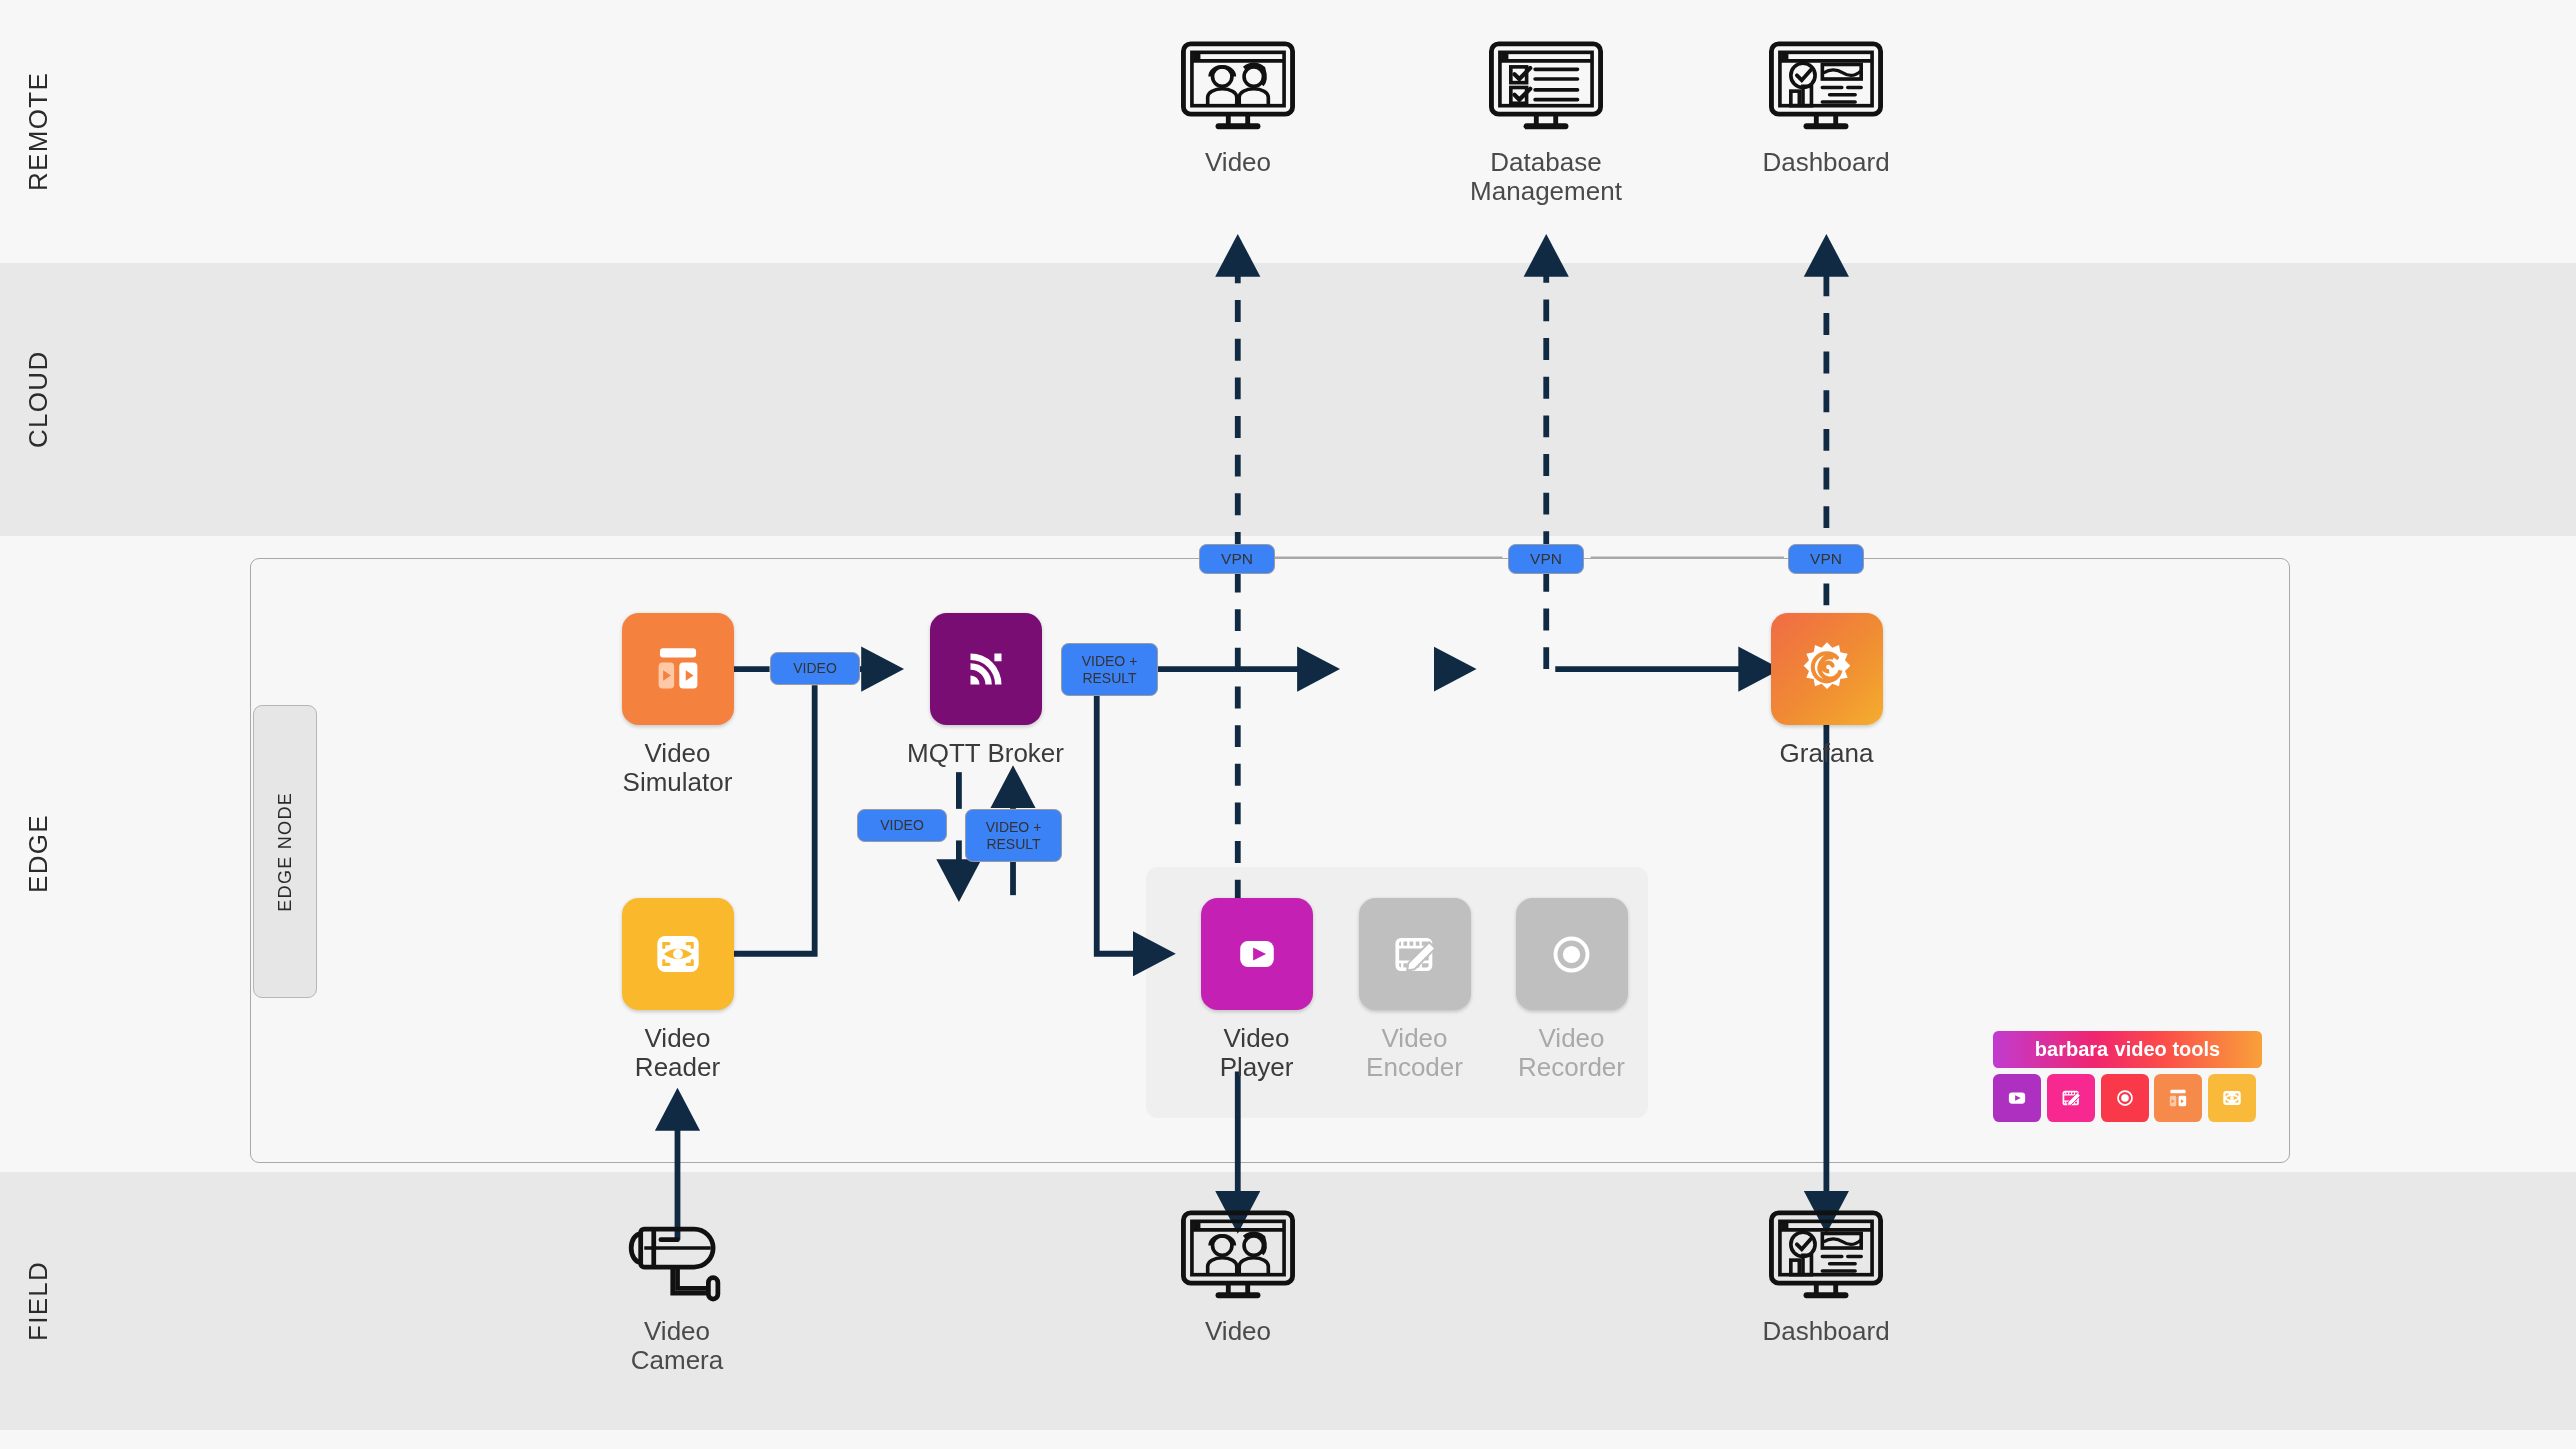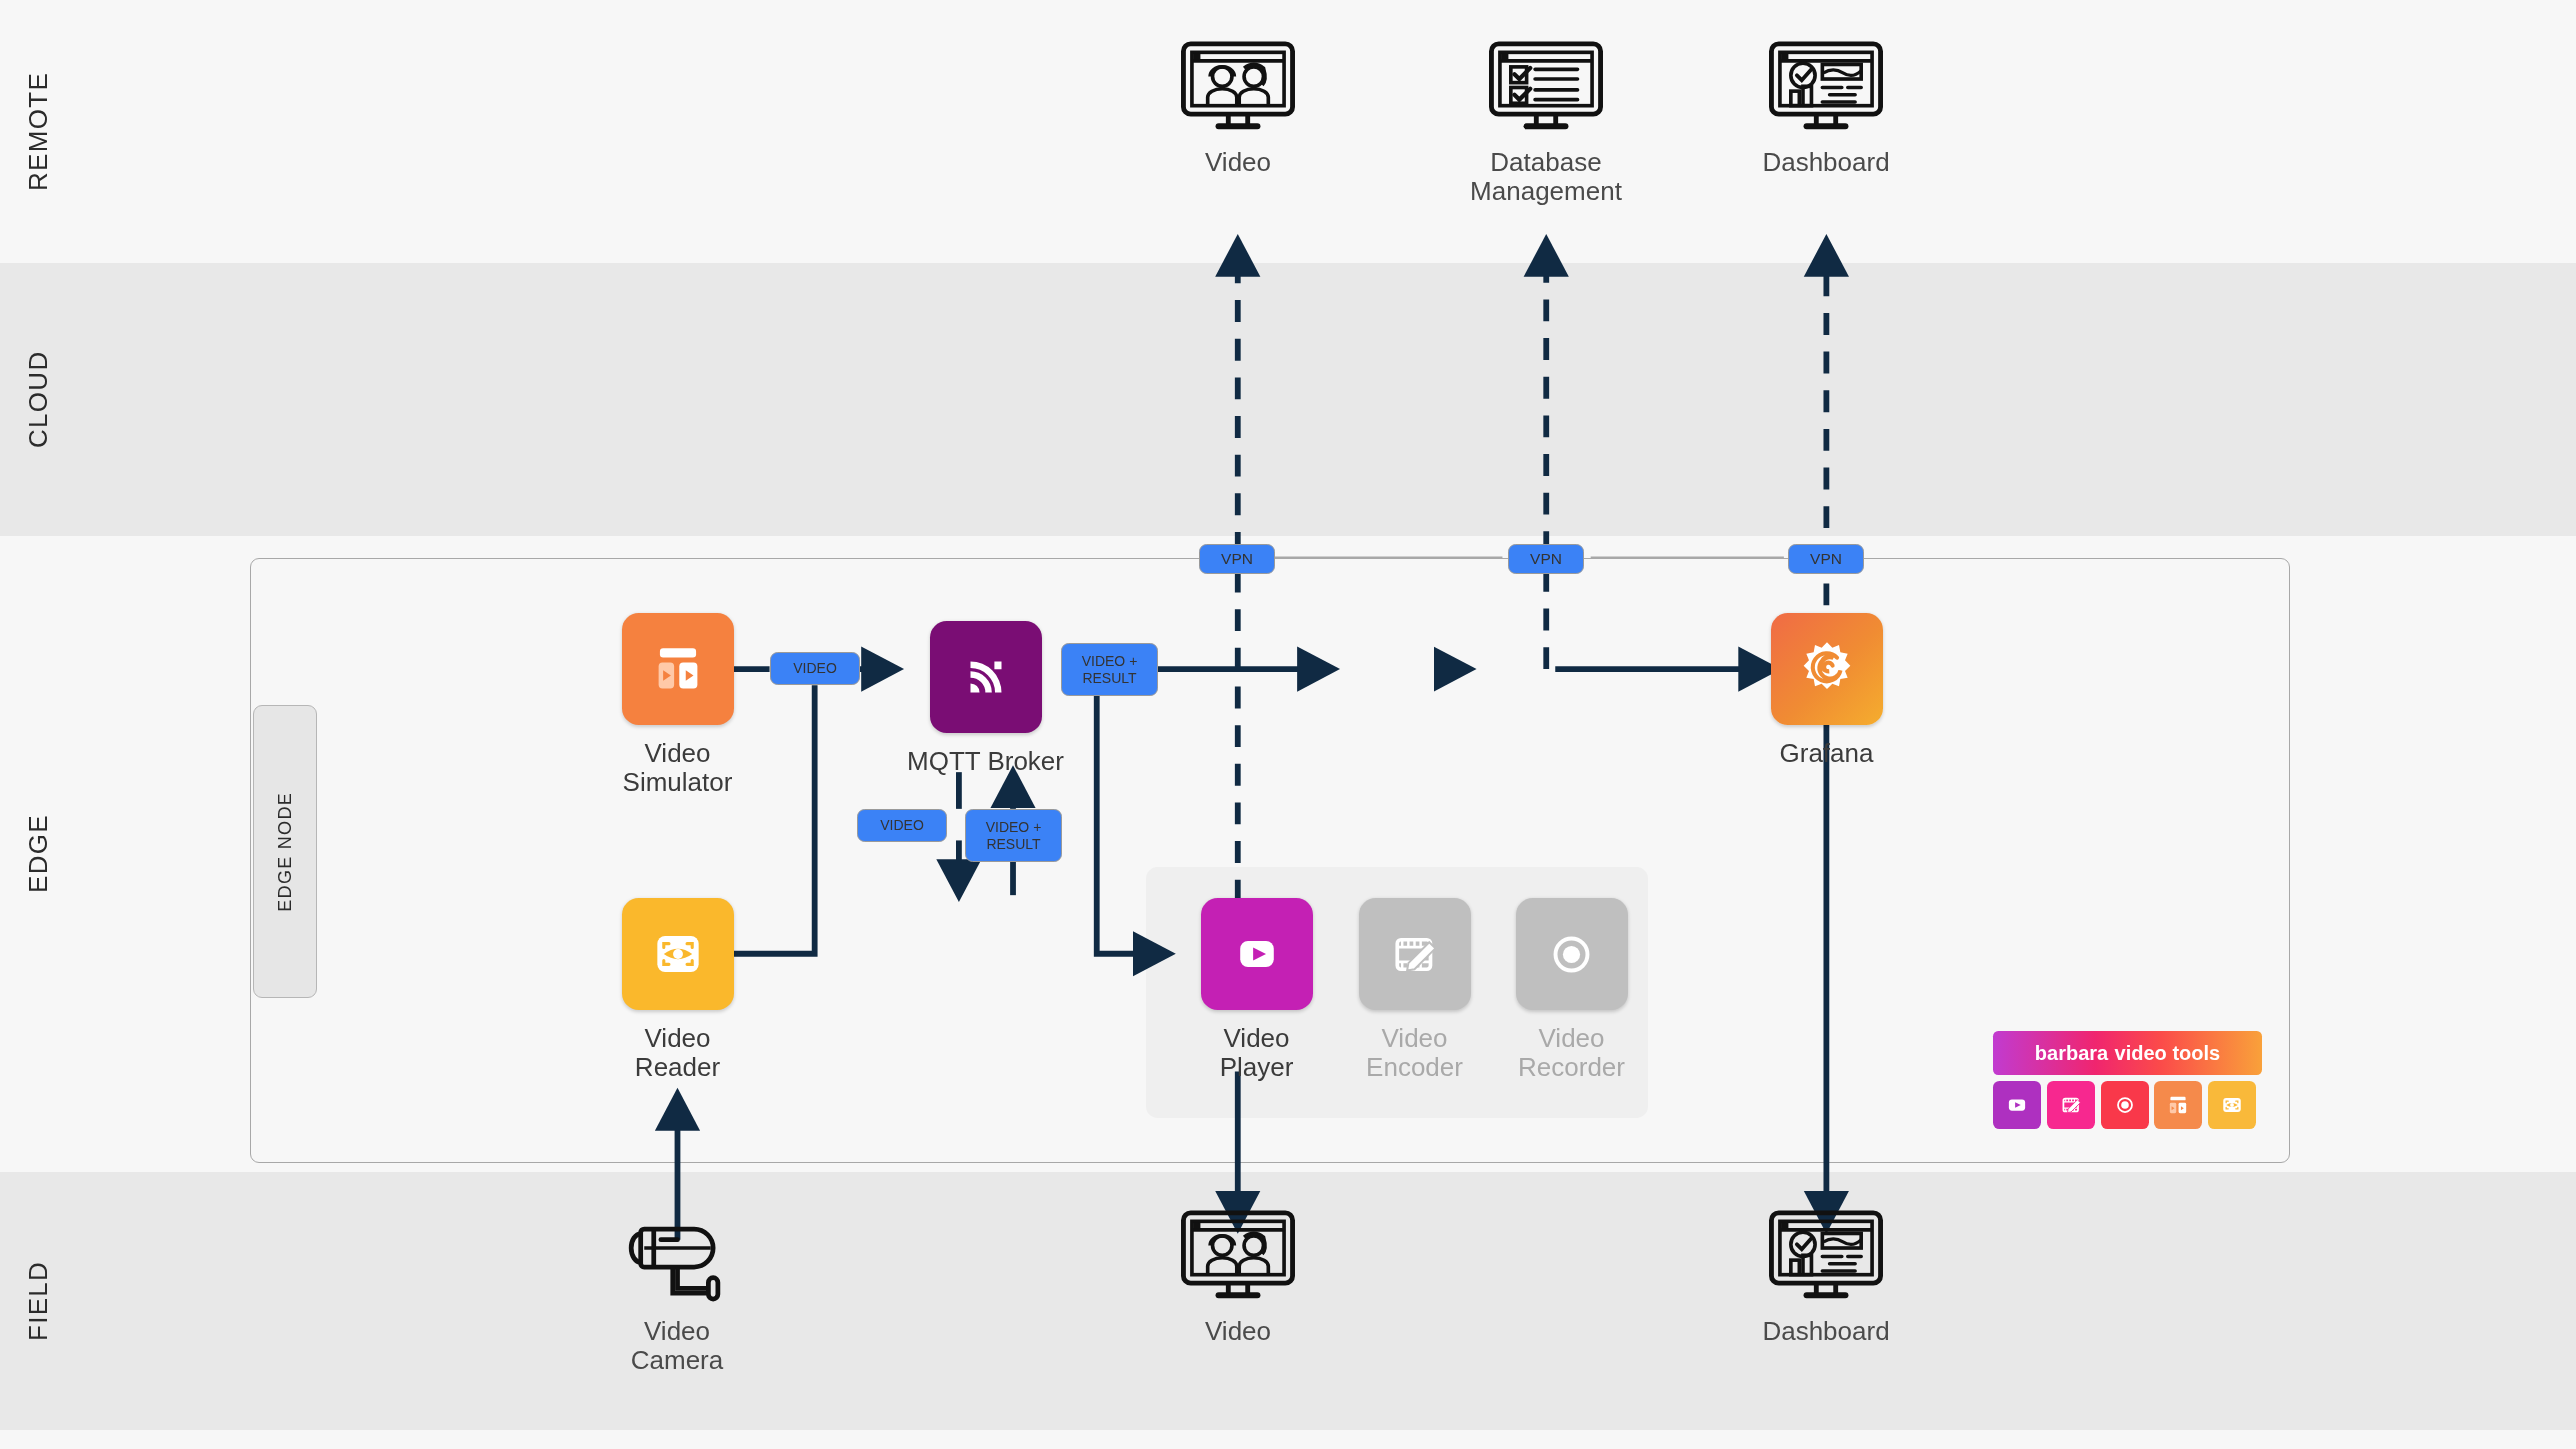--- a/index.html
+++ b/index.html
@@ -96,21 +96,21 @@
     padding: 2.6px 6.4px;
   }
   .chip.vpn { border-color: #9a9a9a; font-size: 15.5px; }
 
   
   #barbara {
     position: absolute; left: 1993px; top: 1031px;
     width: 269px;
   }
   #barbara-bar {
-    height: 44px; border-radius: 5.2px;
+    height: 37px; border-radius: 5.2px;
     background: linear-gradient(90deg, #c13bd0 0%, #f0256f 38%, #fb4a4a 62%, #f9a13a 100%);
     display: flex; align-items: center; justify-content: center;
     color: #fff; font-size: 20px; white-space: nowrap;
   }
   #barbara-bar b { font-weight: 700; margin-right: 6.4px; }
   #barbara-bar i { font-style: normal; font-weight: 600; }
   #barbara-tiles { display: flex; gap: 5.8px; margin-top: 6.4px; }
   .btile { width: 48px; height: 48px; border-radius: 6.4px; display:flex; align-items:center; justify-content:center; }
 
   
@@ -278,21 +278,21 @@
         <rect x="8" y="10" width="32" height="28" rx="6" fill="#fff"></rect>
         <path d="M13 19 v-3 h4 M35 19 v-3 h-4 M13 29 v3 h4 M35 29 v3 h-4" fill="none" stroke="#fab82c" stroke-width="2.4" stroke-linecap="round"></path>
         <path d="M13 24 q11 -8 22 0 q-11 8 -22 0 Z" fill="#fab82c"></path>
         <circle cx="24" cy="24" r="3.8" fill="#fff"></circle>
       </svg>
     </div>
     <div class="node-label">Video
 Reader</div>
   </div>
 
-  <div class="node" style="left:902px; top:613px;margin-top:8px;">
+  <div class="node" style="left:902px; top:613px;">
     <div class="tile" style="background:#7a0d74;">
       <svg width="62" height="62" viewBox="0 0 48 48">
         <path d="M12 36 h7 a7 7 0 0 0 -7 -7 Z" fill="#fff"></path>
         <path d="M12 24.5 a11.5 11.5 0 0 1 11.5 11.5 h5 A16.5 16.5 0 0 0 12 19.5 Z" fill="#fff"></path>
         <path d="M12 12 a24 24 0 0 1 24 24 h-5 A19 19 0 0 0 12 17 Z" fill="#fff"></path>
         <rect x="30.5" y="12" width="5.5" height="6" fill="#fff"></rect>
       </svg>
     </div>
     <div class="node-label">MQTT Broker</div>
   </div>

